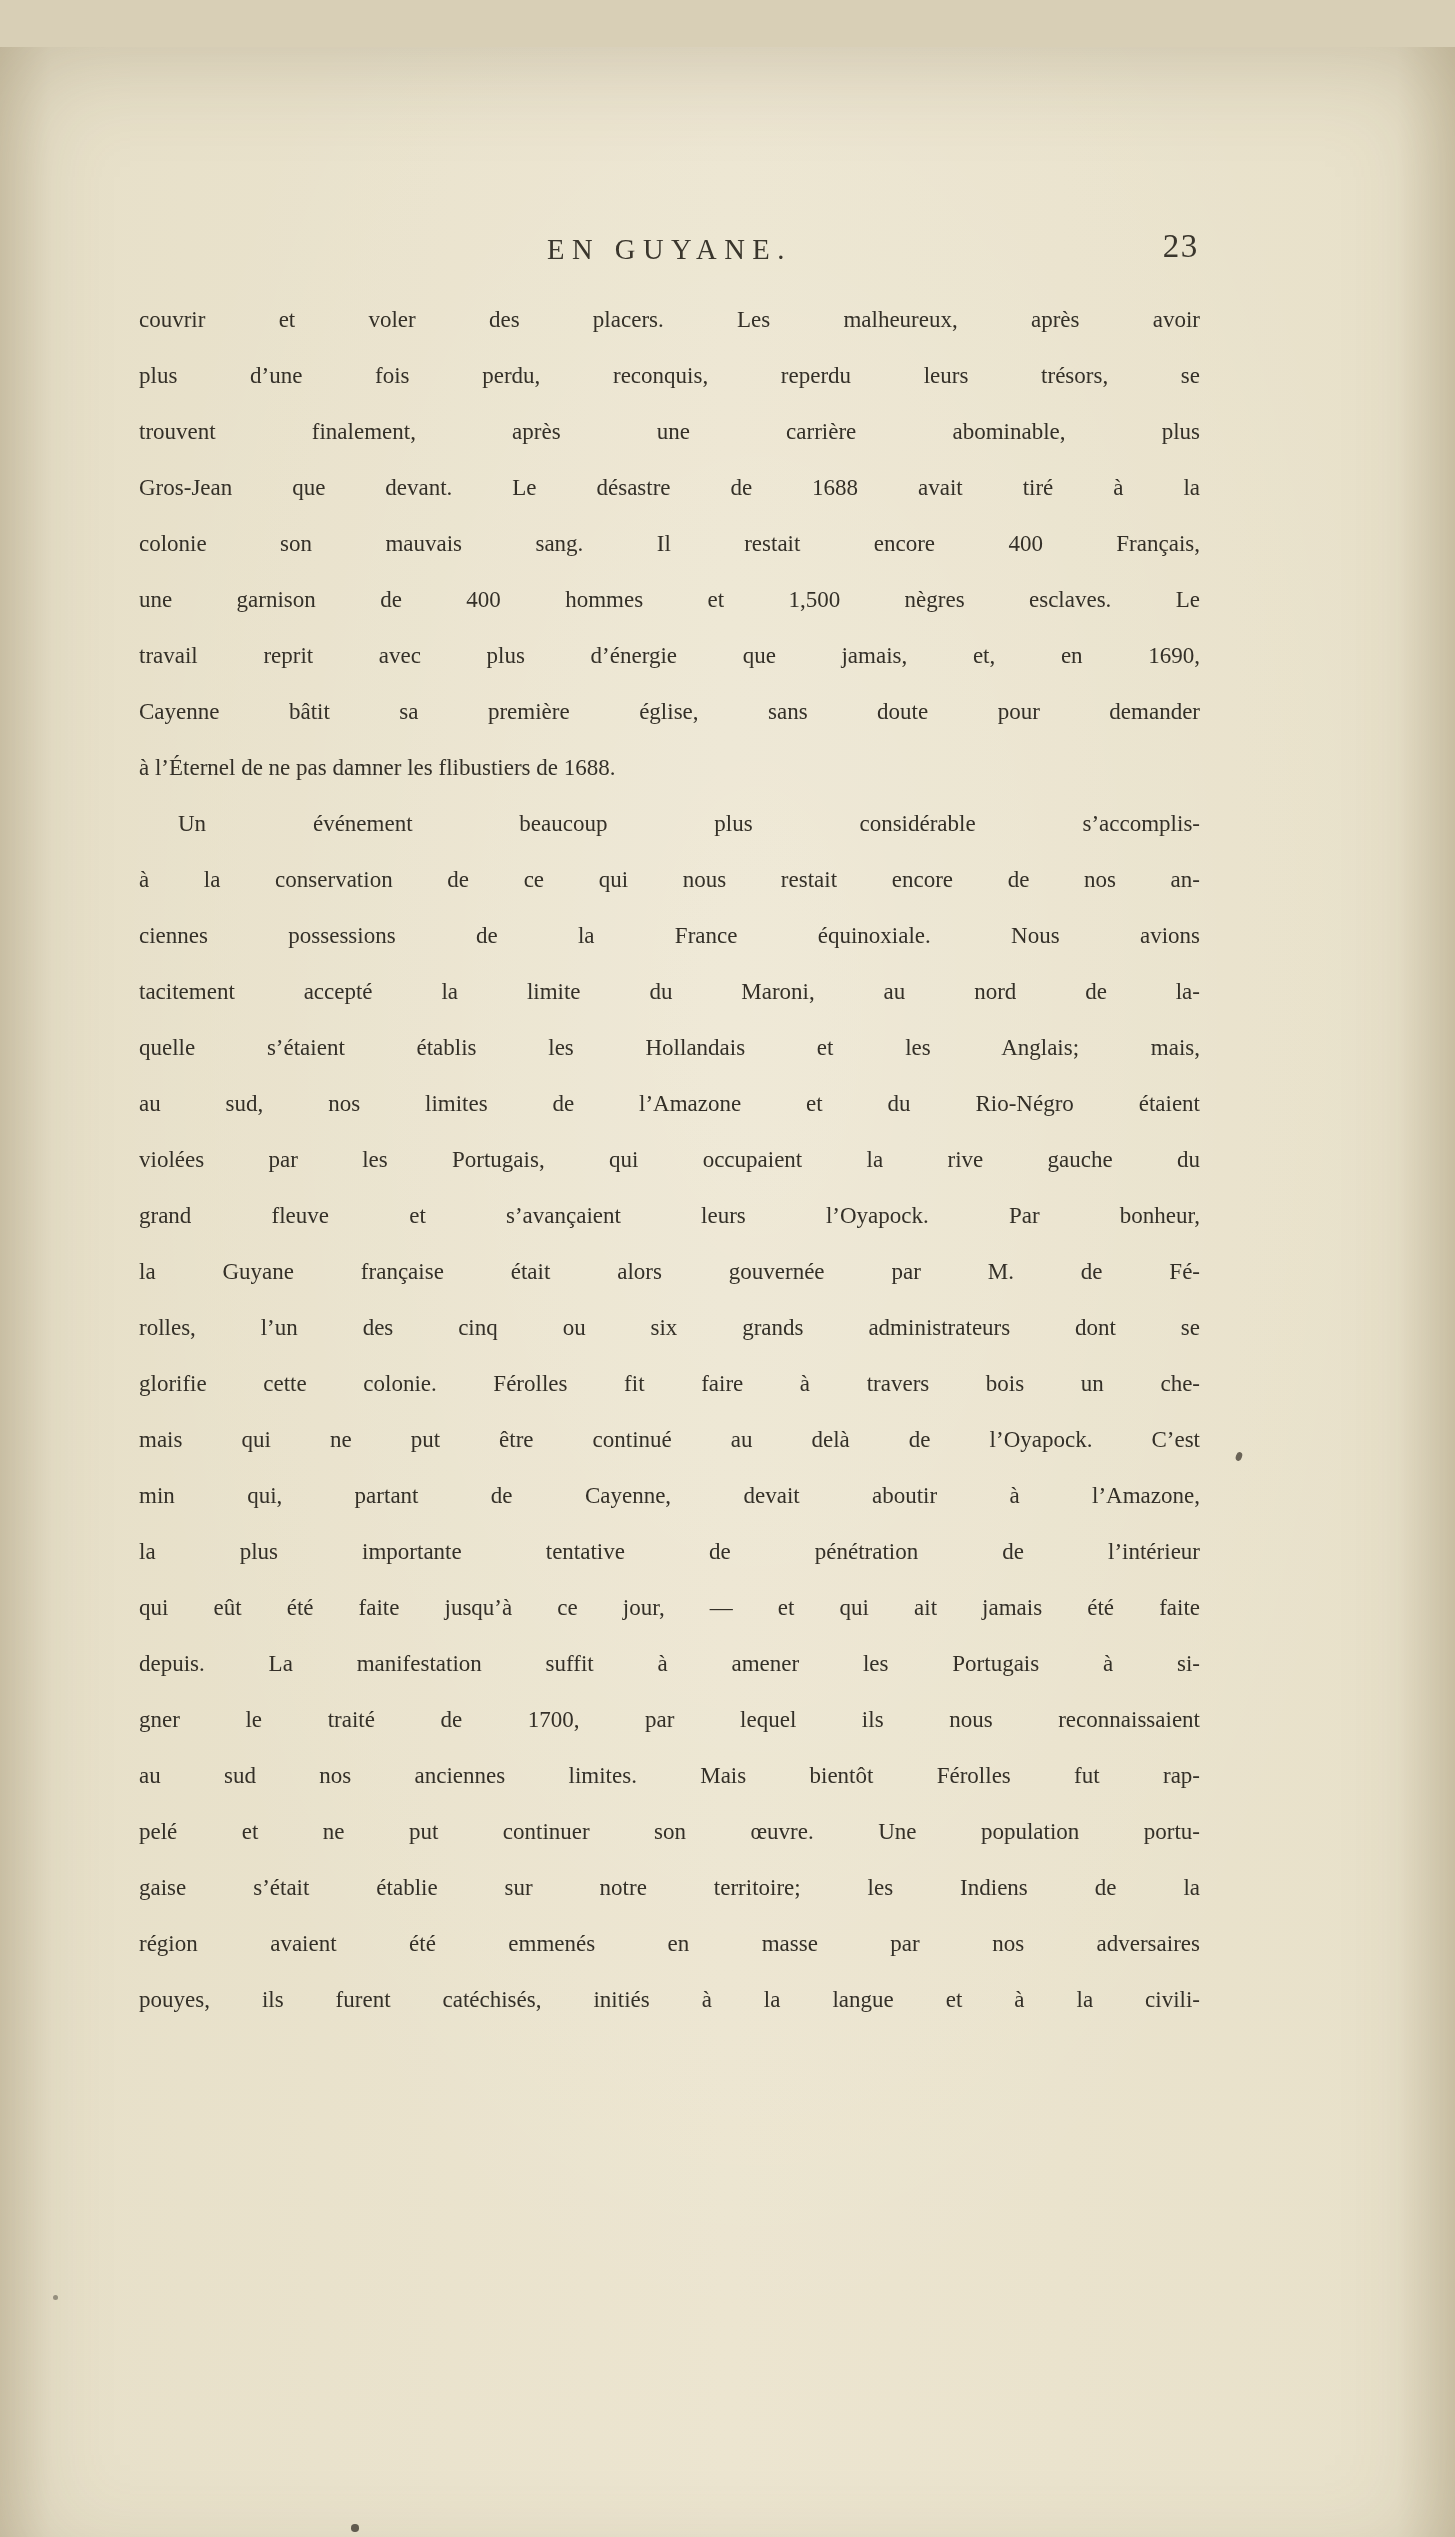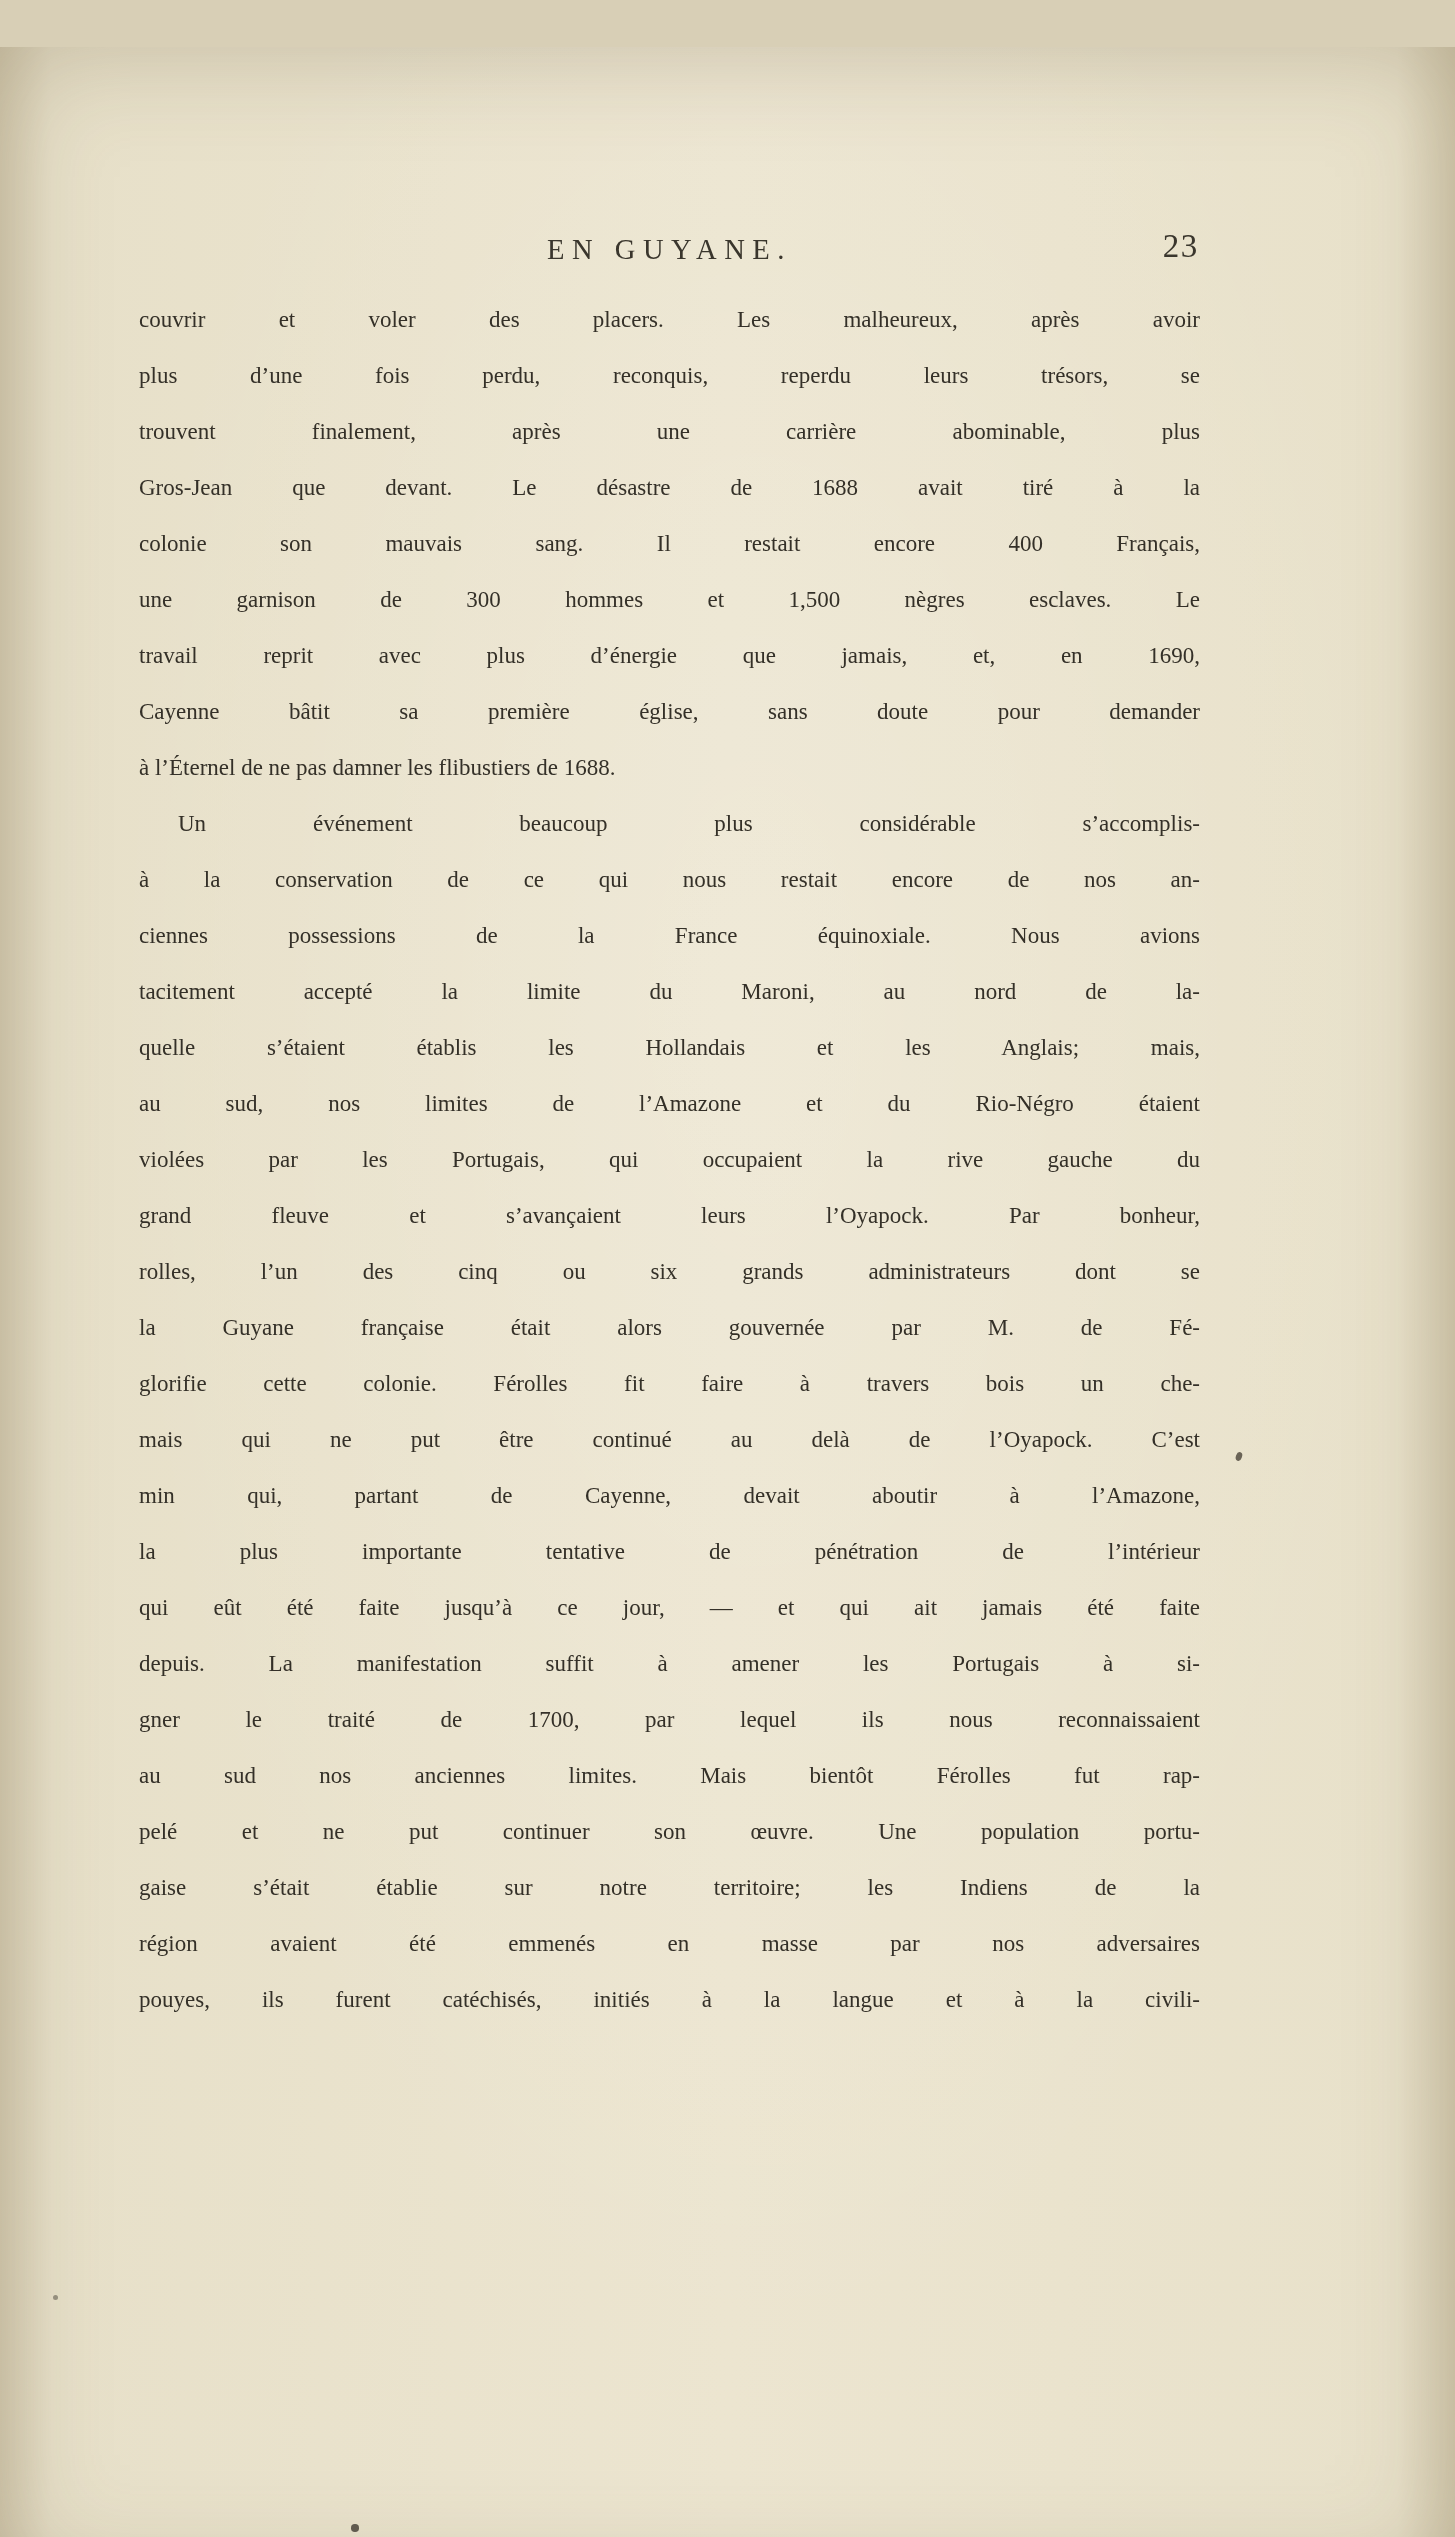--- a/index.html
+++ b/index.html
@@ -86,34 +86,34 @@
     <span class="running-title">EN GUYANE.</span>
     <span class="page-number">23</span>
   </div>
 
   <div class="text-block">
       <div class="line">couvrir et voler des placers. Les malheureux, après avoir</div>
       <div class="line">plus d’une fois perdu, reconquis, reperdu leurs trésors, se</div>
       <div class="line">trouvent finalement, après une carrière abominable, plus</div>
       <div class="line">Gros-Jean que devant. Le désastre de 1688 avait tiré à la</div>
       <div class="line">colonie son mauvais sang. Il restait encore 400 Français,</div>
-      <div class="line">une garnison de 300 hommes et 1,500 nègres esclaves. Le</div>
+      <div class="line">une garnison de 400 hommes et 1,500 nègres esclaves. Le</div>
       <div class="line">travail reprit avec plus d’énergie que jamais, et, en 1690,</div>
       <div class="line">Cayenne bâtit sa première église, sans doute pour demander</div>
       <div class="line left">à l’Éternel de ne pas damner les flibustiers de 1688.</div>
       <div class="line indent">Un événement beaucoup plus considérable s’accomplis-</div>
       <div class="line">à la conservation de ce qui nous restait encore de nos an-</div>
       <div class="line">ciennes possessions de la France équinoxiale. Nous avions</div>
       <div class="line">tacitement accepté la limite du Maroni, au nord de la-</div>
       <div class="line">quelle s’étaient établis les Hollandais et les Anglais; mais,</div>
       <div class="line">au sud, nos limites de l’Amazone et du Rio-Négro étaient</div>
       <div class="line">violées par les Portugais, qui occupaient la rive gauche du</div>
       <div class="line">grand fleuve et s’avançaient leurs l’Oyapock. Par bonheur,</div>
+      <div class="line">la Guyane française était alors gouvernée par M. de Fé-</div>
       <div class="line">rolles, l’un des cinq ou six grands administrateurs dont se</div>
-      <div class="line">la Guyane française était alors gouvernée par M. de Fé-</div>
       <div class="line">glorifie cette colonie. Férolles fit faire à travers bois un che-</div>
       <div class="line">mais qui ne put être continué au delà de l’Oyapock. C’est</div>
       <div class="line">min qui, partant de Cayenne, devait aboutir à l’Amazone,</div>
       <div class="line">la plus importante tentative de pénétration de l’intérieur</div>
       <div class="line">qui eût été faite jusqu’à ce jour, — et qui ait jamais été faite</div>
       <div class="line">depuis. La manifestation suffit à amener les Portugais à si-</div>
       <div class="line">gner le traité de 1700, par lequel ils nous reconnaissaient</div>
       <div class="line">au sud nos anciennes limites. Mais bientôt Férolles fut rap-</div>
       <div class="line">pelé et ne put continuer son œuvre. Une population portu-</div>
       <div class="line">gaise s’était établie sur notre territoire; les Indiens de la</div>

